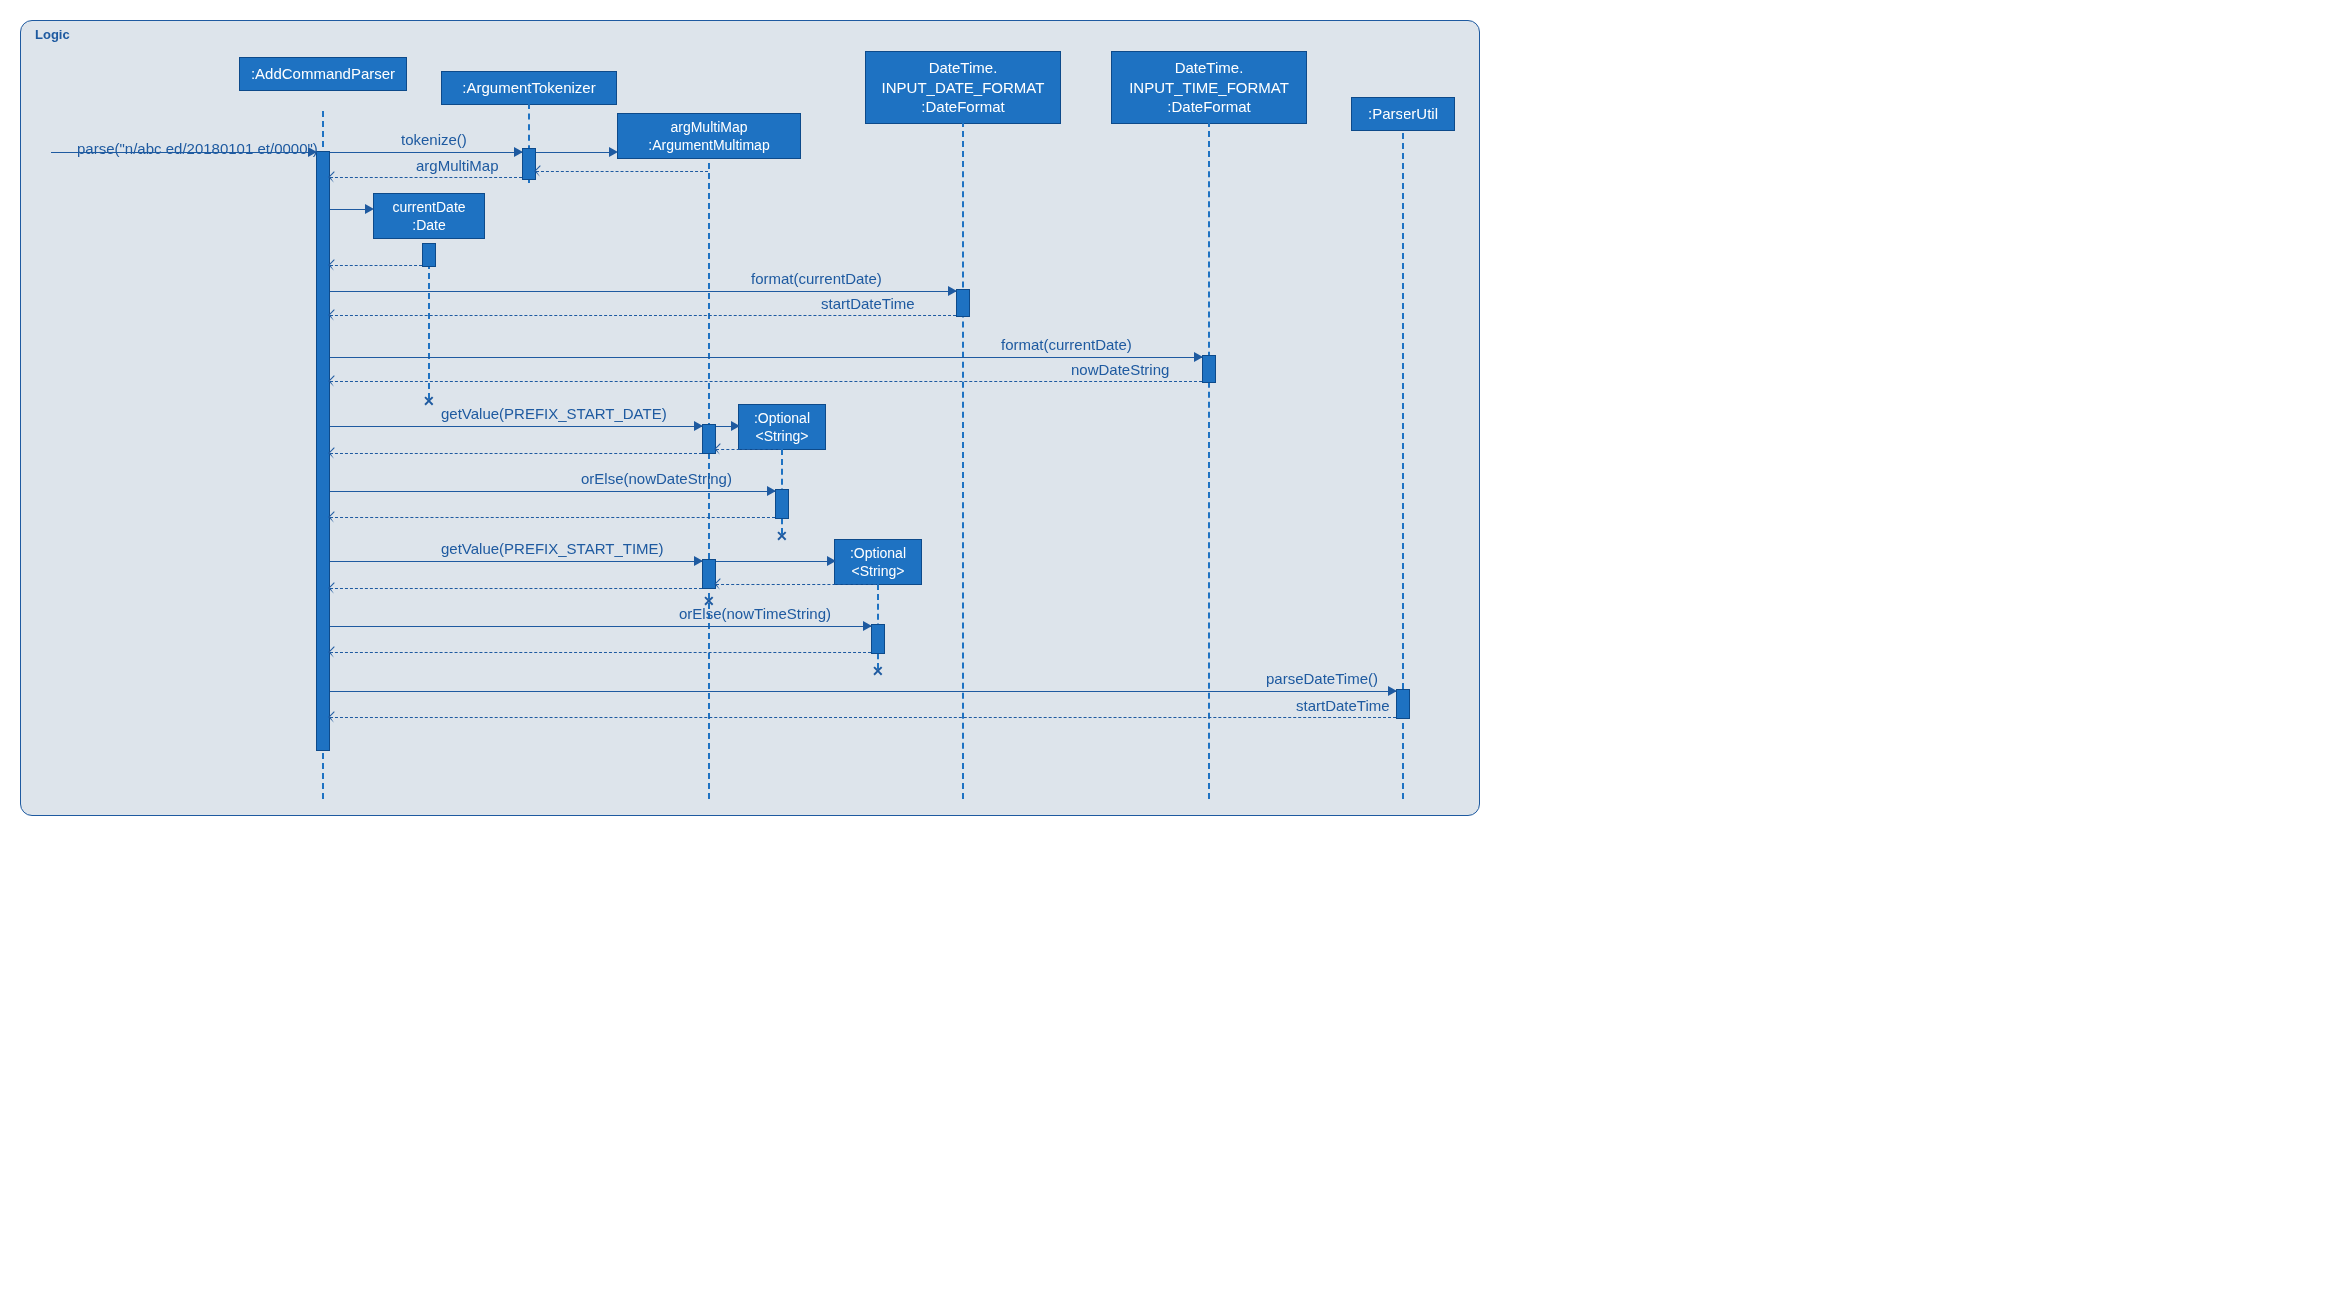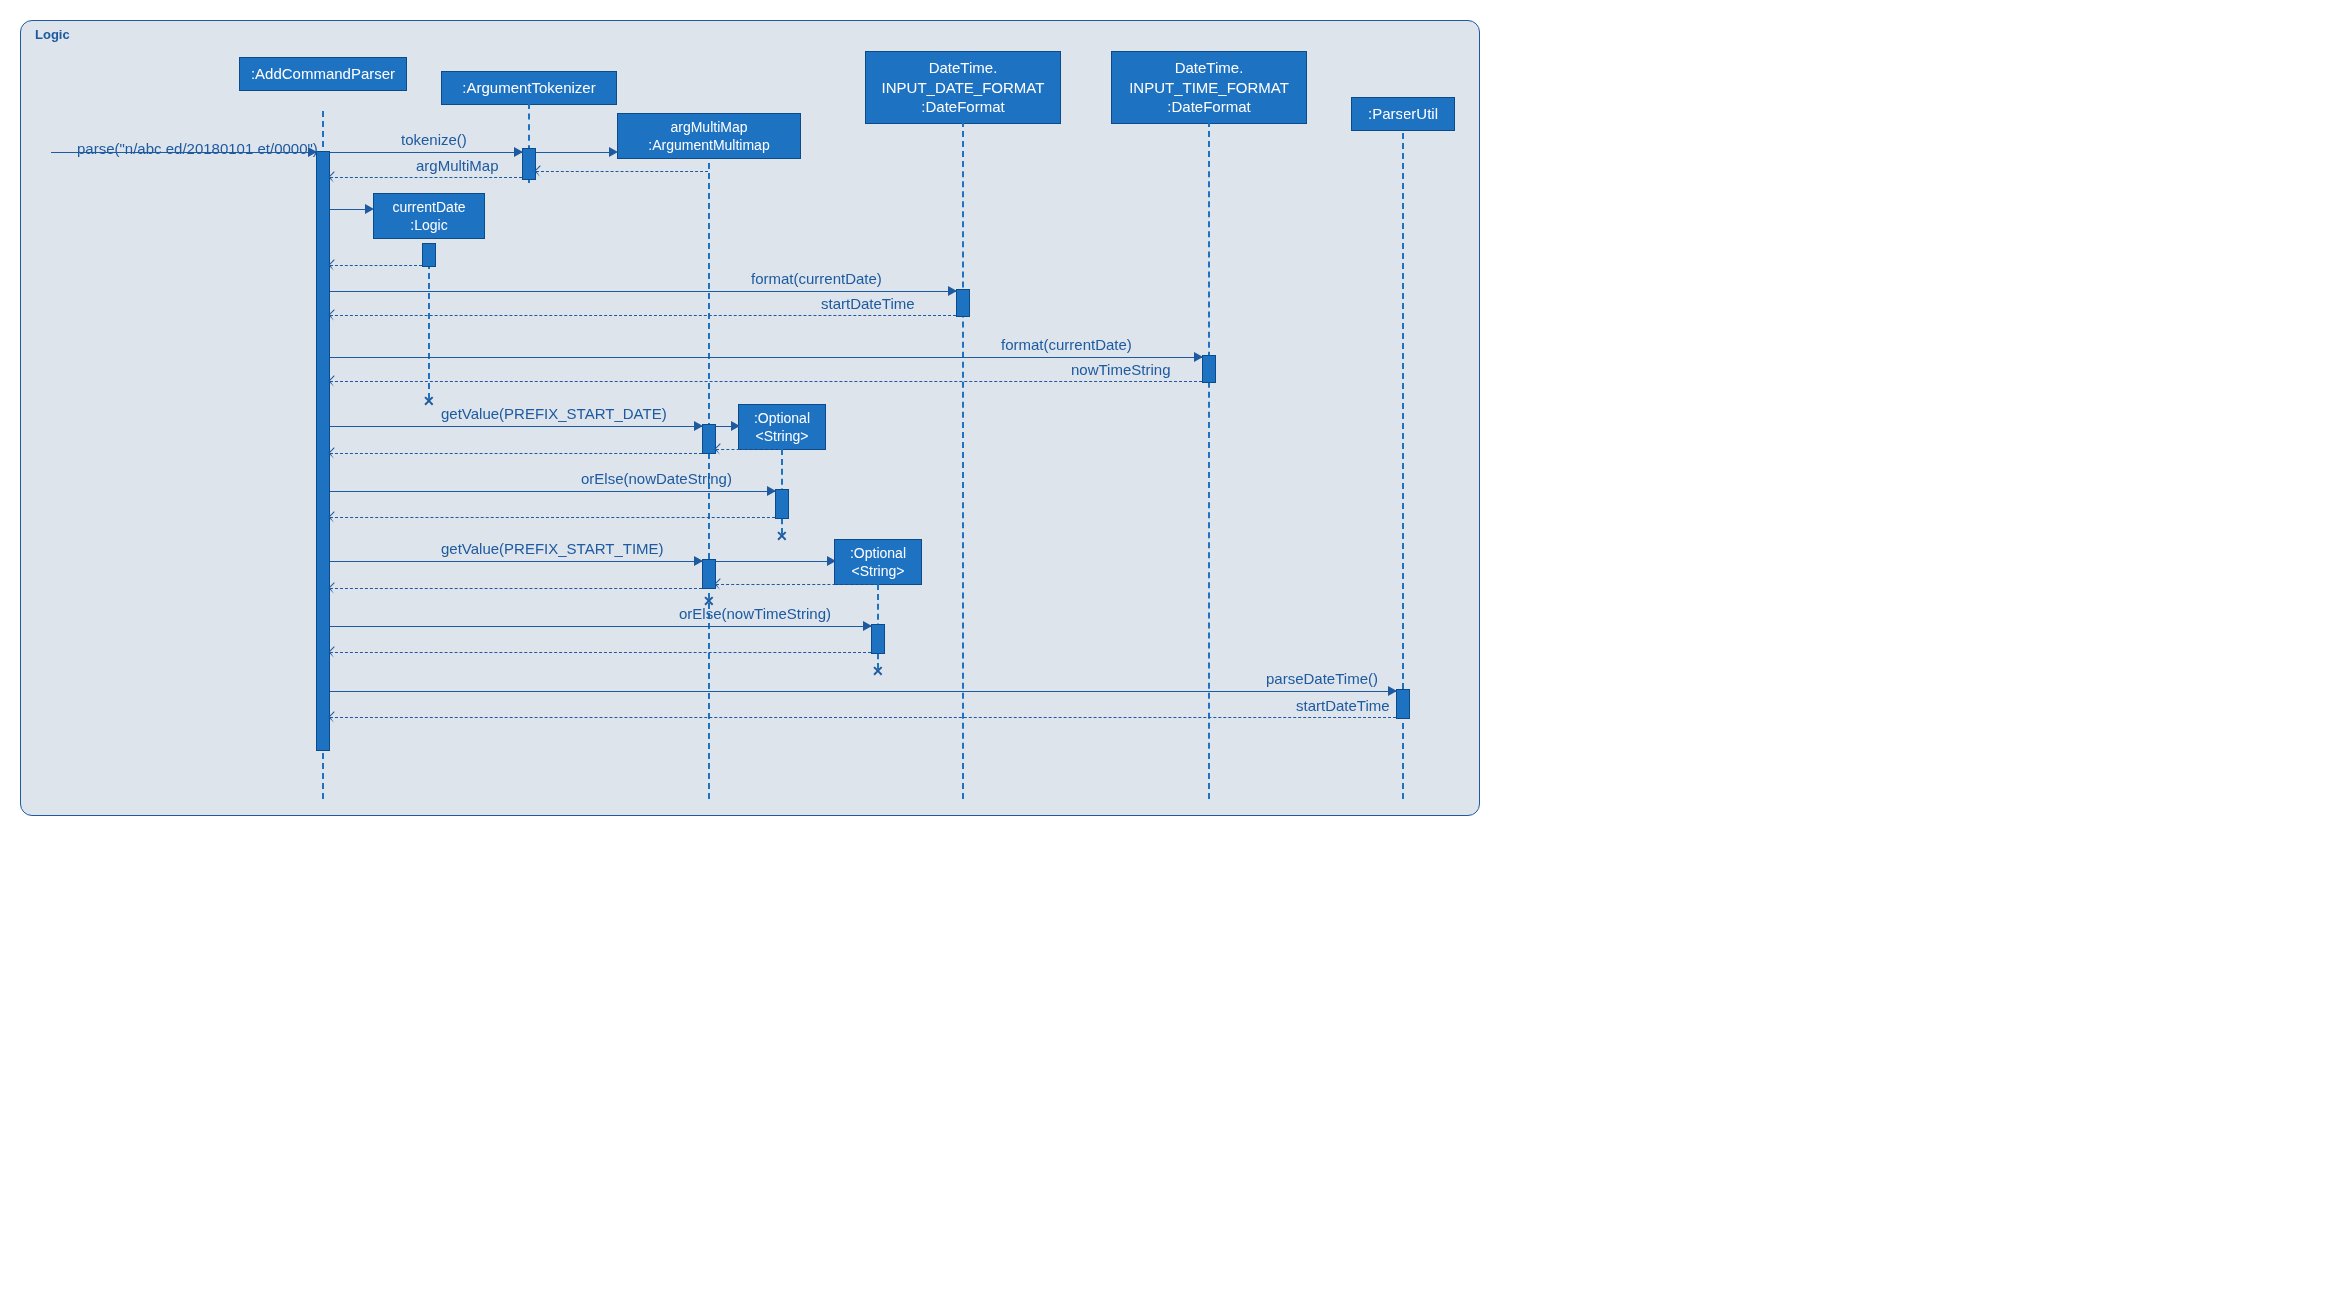--- a/index.html
+++ b/index.html
@@ -138,21 +138,21 @@
   <div class="arrow-right" style="left:588px; top:126px;"></div>
 
   <div class="msg-line dashed" style="left:515px; top:150px; width:172px;"></div>
   <div class="arrow-left open" style="left:515px; top:146px;"></div>
 
   <div class="msg-line dashed" style="left:309px; top:156px; width:192px;"></div>
   <div class="arrow-left open" style="left:309px; top:152px;"></div>
   <div class="msg-label" style="left:395px; top:136px;">argMultiMap</div>
 
   <div class="lifeline-head small" style="left:352px; top:172px; width:112px;">currentDate
-:Logic</div>
+:Date</div>
   <div class="lifeline-dash" style="left:407px; top:222px; height:156px;"></div>
   <div class="msg-line" style="left:309px; top:188px; width:42px;"></div>
   <div class="arrow-right" style="left:344px; top:183px;"></div>
   <div class="activation" style="left:401px; top:222px; width:14px; height:24px;"></div>
   <div class="msg-line dashed" style="left:309px; top:244px; width:92px;"></div>
   <div class="arrow-left open" style="left:309px; top:240px;"></div>
   <div class="destroy-x" style="left:402px; top:372px;">✕</div>
 
   <div class="activation" style="left:935px; top:268px; width:14px; height:28px;"></div>
   <div class="msg-line" style="left:309px; top:270px; width:626px;"></div>
@@ -161,21 +161,21 @@
   <div class="msg-line dashed" style="left:309px; top:294px; width:626px;"></div>
   <div class="arrow-left open" style="left:309px; top:290px;"></div>
   <div class="msg-label right" style="left:800px; top:274px;">startDateTime</div>
 
   <div class="activation" style="left:1181px; top:334px; width:14px; height:28px;"></div>
   <div class="msg-line" style="left:309px; top:336px; width:872px;"></div>
   <div class="arrow-right" style="left:1173px; top:331px;"></div>
   <div class="msg-label right" style="left:980px; top:315px;">format(currentDate)</div>
   <div class="msg-line dashed" style="left:309px; top:360px; width:872px;"></div>
   <div class="arrow-left open" style="left:309px; top:356px;"></div>
-  <div class="msg-label right" style="left:1050px; top:340px;">nowTimeString</div>
+  <div class="msg-label right" style="left:1050px; top:340px;">nowDateString</div>
 
   <div class="activation" style="left:681px; top:403px; width:14px; height:30px;"></div>
   <div class="msg-line" style="left:309px; top:405px; width:372px;"></div>
   <div class="arrow-right" style="left:673px; top:400px;"></div>
   <div class="msg-label" style="left:420px; top:384px;">getValue(PREFIX_START_DATE)</div>
 
   <div class="lifeline-head small" style="left:717px; top:383px; width:88px;">:Optional
 &lt;String&gt;</div>
   <div class="lifeline-dash" style="left:760px; top:428px; height:85px;"></div>
   <div class="msg-line" style="left:695px; top:405px; width:21px;"></div>

